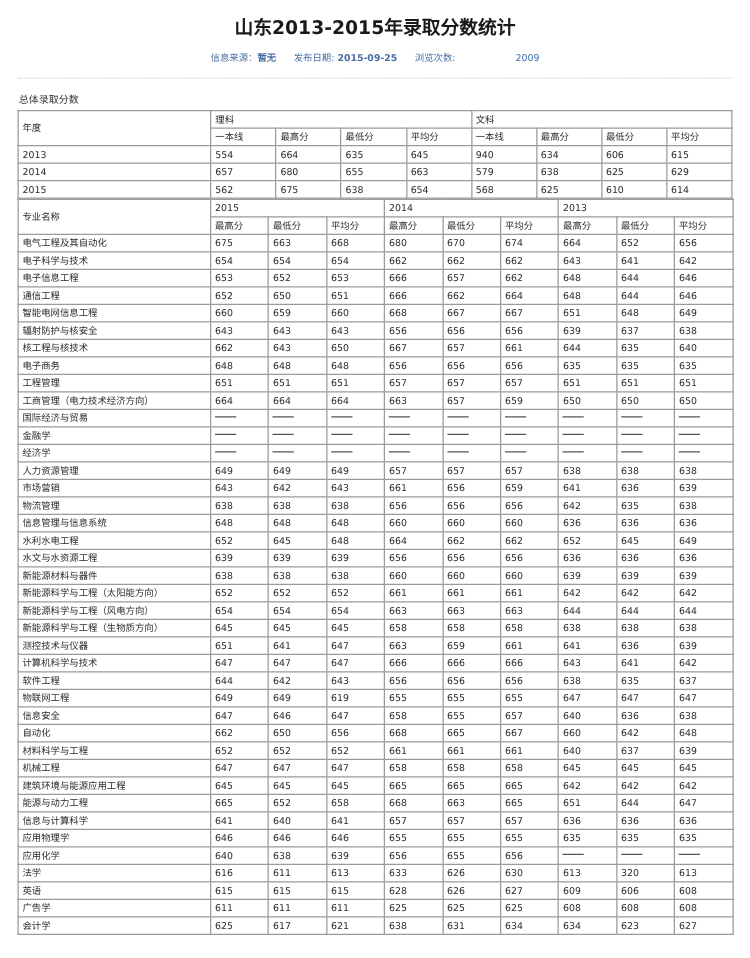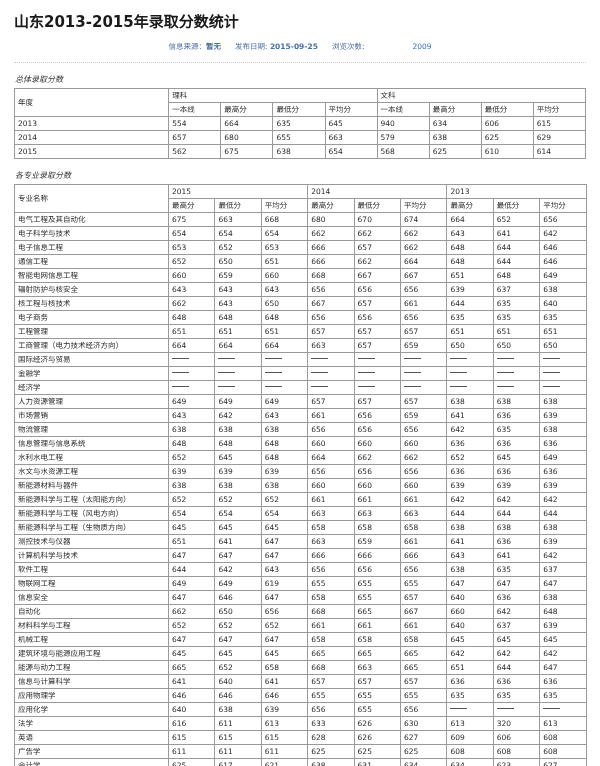--- a/index.html
+++ b/index.html
@@ -16,21 +16,21 @@
     font-family: "DejaVu Sans", "Liberation Sans", sans-serif;
     color: #333333;
     -webkit-font-smoothing: antialiased;
   }
   .page {
     width: 600px;
     padding: 0 14px;
   }
   
   .article-head {
-    text-align: left;
+    text-align: center;
     padding-top: 12px;
   }
   .article-title {
     font-size: 15px;
     font-weight: bold;
     color: #1a1a1a;
     line-height: 20px;
     margin: 0;
     letter-spacing: 0px;
   }
@@ -52,21 +52,20 @@
     border-top: 1px dotted #cfcfcf;
     height: 0;
   }
   
   .section-caption {
     font-size: 8px;
     color: #333;
     line-height: 12px;
     margin: 11px 0 2px 1px;
     font-weight: normal;
-    font-style: italic;
   }
   
   table {
     border-collapse: collapse;
     width: 572px;
     table-layout: fixed;
     font-size: 7.5px;
   }
   table th, table td {
     border: 1px solid #9a9a9a;
@@ -160,21 +159,20 @@
           <td>638</td>
           <td>654</td>
           <td>568</td>
           <td>625</td>
           <td>610</td>
           <td>614</td>
         </tr>
       </tbody>
   </table>
 
-  <div class="section-caption">各专业录取分数</div>
   <table class="majors">
     <colgroup>
       <col style="width:154px">
       <col span="9" style="width:46.4px">
     </colgroup>
     <thead>
       <tr>
         <th rowspan="2" class="namecell">专业名称</th>
         <th colspan="3">2015</th>
         <th colspan="3">2014</th>

